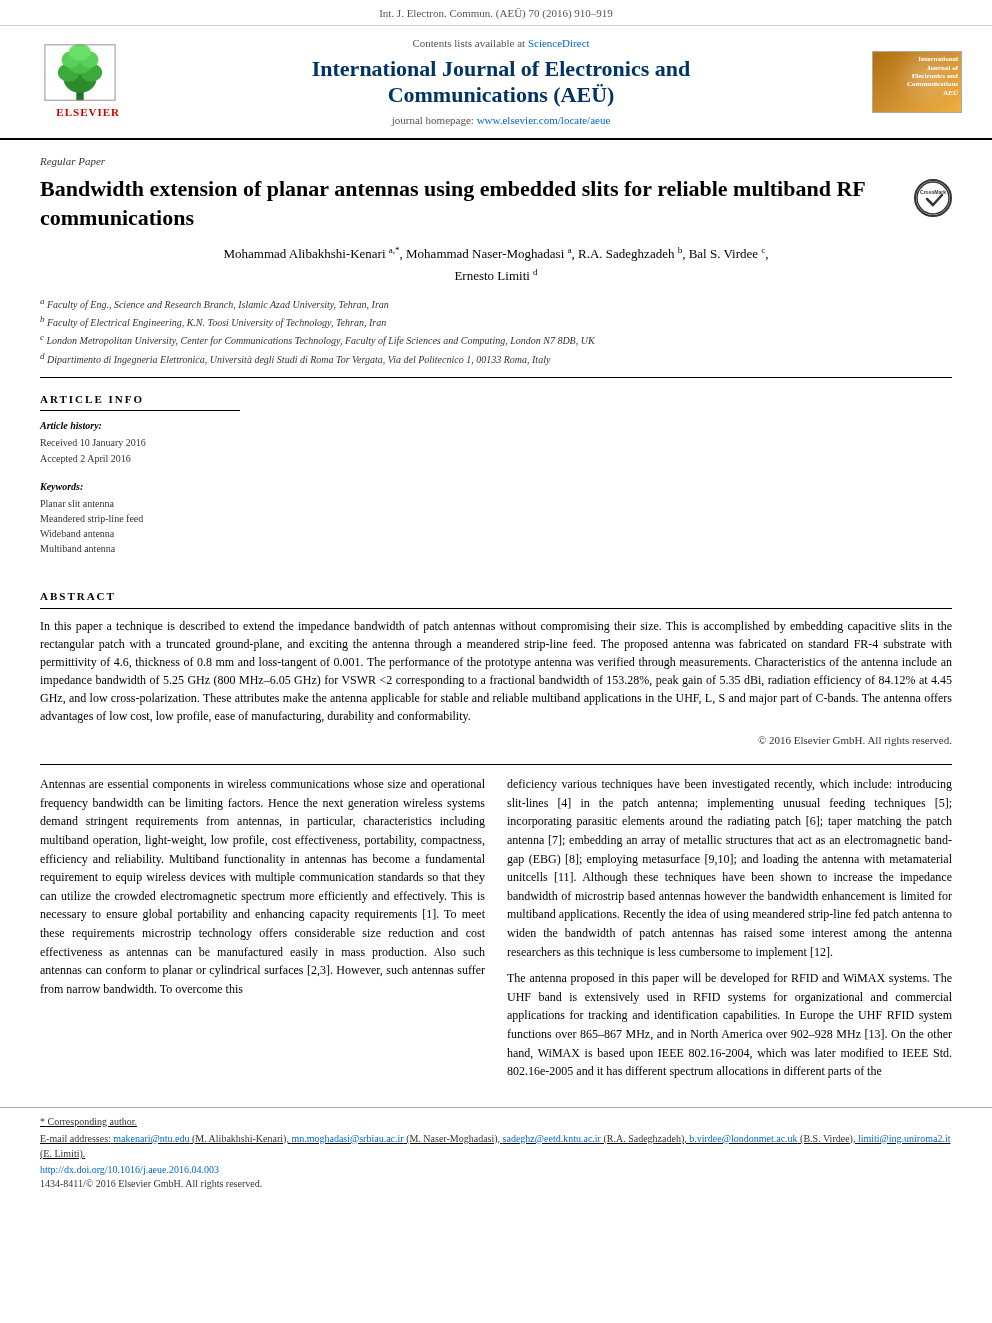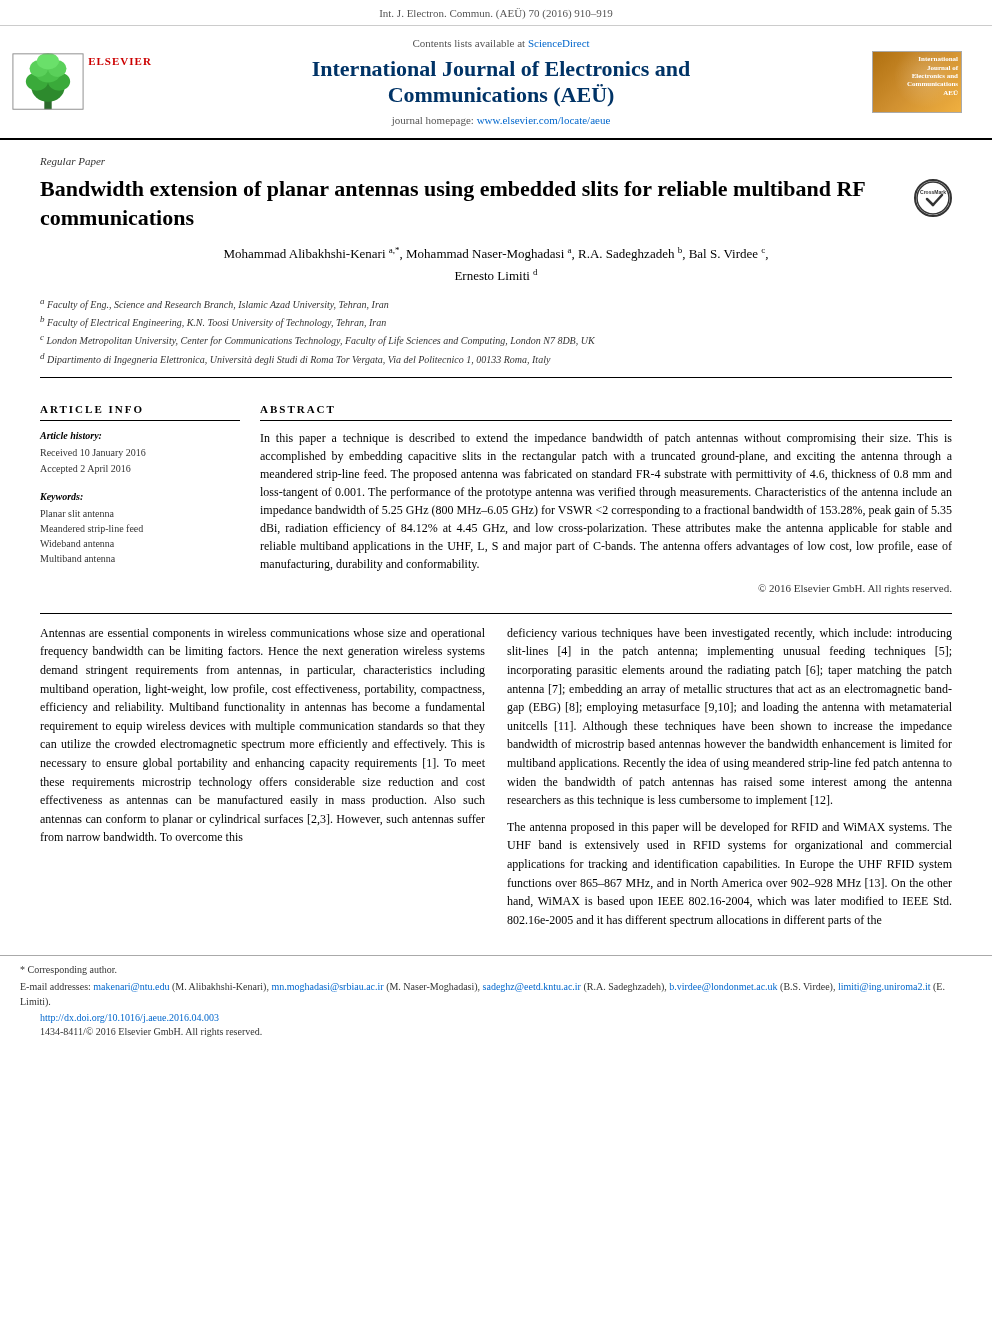--- a/index.html
+++ b/index.html
@@ -27,22 +27,22 @@
       position: relative;
     }
     .journal-header-left {
       width: 120px;
       display: flex;
       flex-direction: column;
       align-items: center;
     }
     .elsevier-logo {
       display: flex;
-      flex-direction: row;
-      align-items: flex-start;
+      flex-direction: column;
+      align-items: flex-end;
     }
     .elsevier-tree {
       width: 80px;
       height: 60px;
     }
     .elsevier-label {
       font-size: 11px;
       font-weight: bold;
       color: #c00;
       letter-spacing: 1px;
@@ -169,22 +169,23 @@
     .affiliation-line {
       margin-bottom: 1px;
     }
     .section-divider {
       border: none;
       border-top: 1px solid #000;
       margin: 10px 0;
     }
     .two-col {
       display: flex;
-      gap: 20px;
-      margin-top: 24px;
+      gap: 32px;
+      margin-top: 14px;
+      flex-direction: column;
     }
     .article-info {
       width: 200px;
       min-width: 200px;
     }
     .article-info-title {
       font-size: 11px;
       font-weight: bold;
       letter-spacing: 2px;
       text-transform: uppercase;
@@ -265,21 +266,22 @@
       gap: 22px;
       margin-top: 6px;
     }
     .body-col {
       flex: 1;
     }
     .footnote-area {
       border-top: 1px solid #aaa;
       margin-top: 18px;
       padding-top: 6px;
-      padding: 6px 40px 0 20px;
+      padding: 6px 40px 0 40px;
+      text-decoration: underline;
     }
     .footnote-text {
       font-size: 10px;
       color: #333;
       line-height: 1.5;
       margin-bottom: 2px;
     }
     .doi-line {
       font-size: 10px;
       color: #0066cc;

